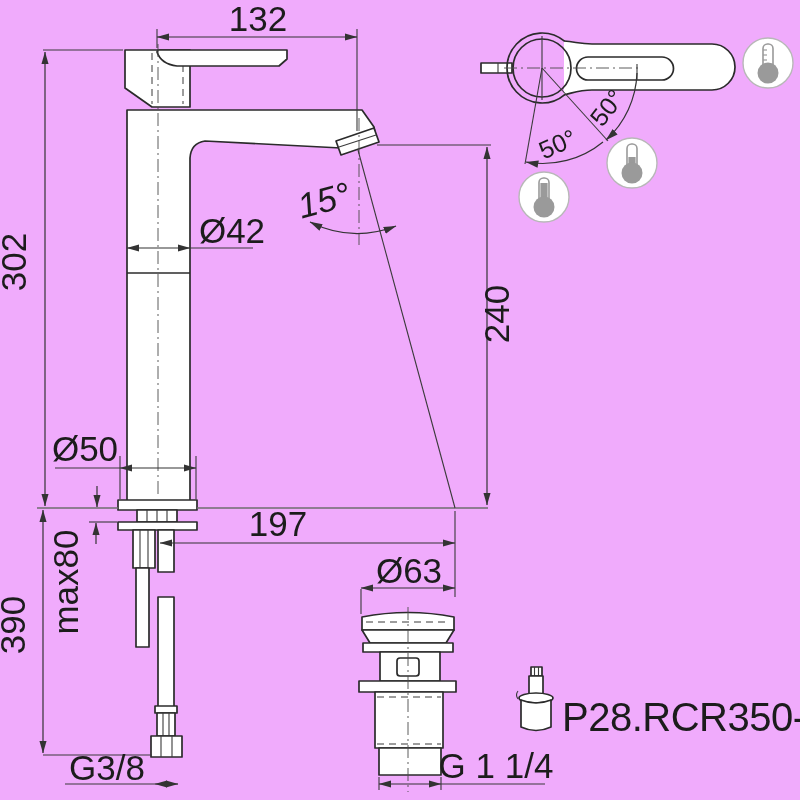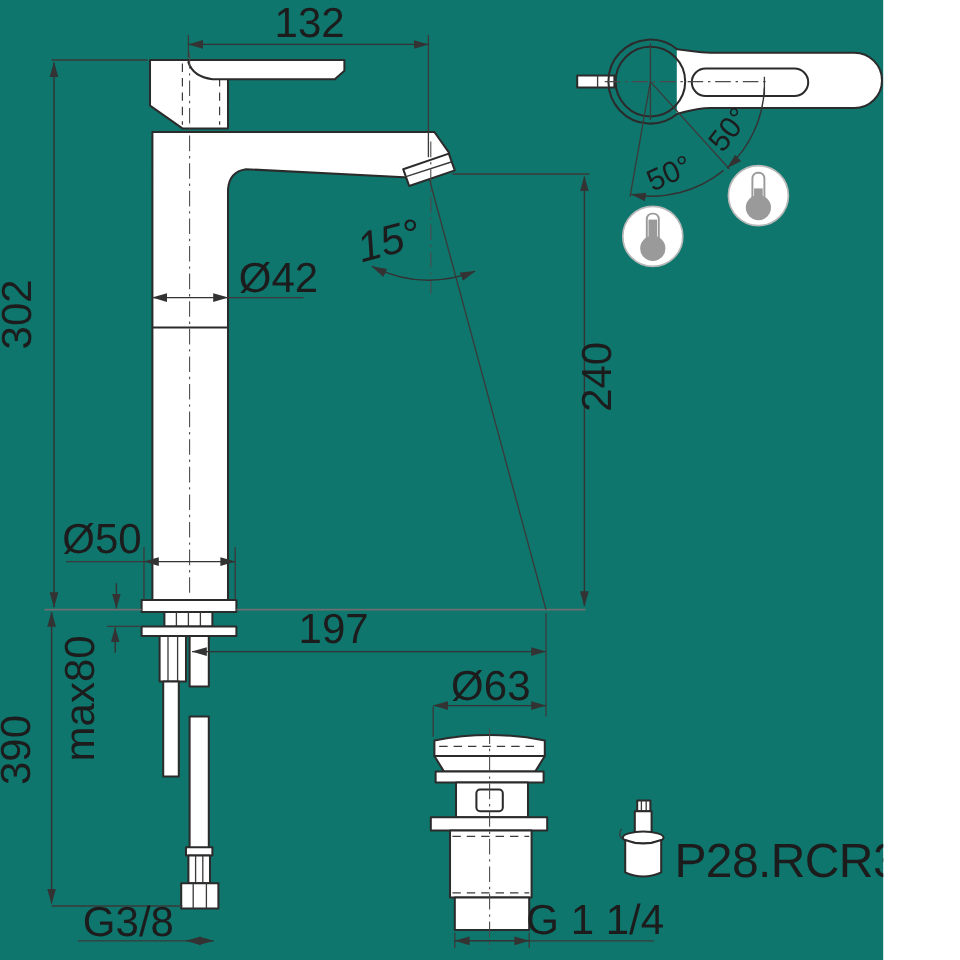--- a/index.html
+++ b/index.html
@@ -1,16 +1,16 @@
 <!DOCTYPE html>
 <html><head>
 <meta charset="utf-8">
 <style>
   html,body{margin:0;padding:0;background:#ffffff;}
-  #canvas{position:relative;width:736px;height:800px;background:#0f766e;overflow:hidden;}
+  #canvas{position:relative;width:800px;height:800px;background:#f0abfc;overflow:hidden;}
   svg{position:absolute;left:0;top:0;}
   text{font-family:"Liberation Sans", sans-serif;fill:#1c1c1c;}
   .outline{fill:#ffffff;stroke:#2b2b2b;stroke-width:1.7;stroke-linejoin:round;}
   .edge{fill:none;stroke:#2b2b2b;stroke-width:1.7;stroke-linejoin:round;}
   .thin{fill:none;stroke:#3a3a3a;stroke-width:1.1;}
   .dim{fill:none;stroke:#333333;stroke-width:1.2;}
   .plane{fill:none;stroke:#6e6e6e;stroke-width:1.3;}
   .center{fill:none;stroke:#4a4a4a;stroke-width:0.9;stroke-dasharray:13 4 2 4;}
   .hidden{fill:none;stroke:#3a3a3a;stroke-width:1;stroke-dasharray:7 5;}
   .dimtext{font-size:35px;}

